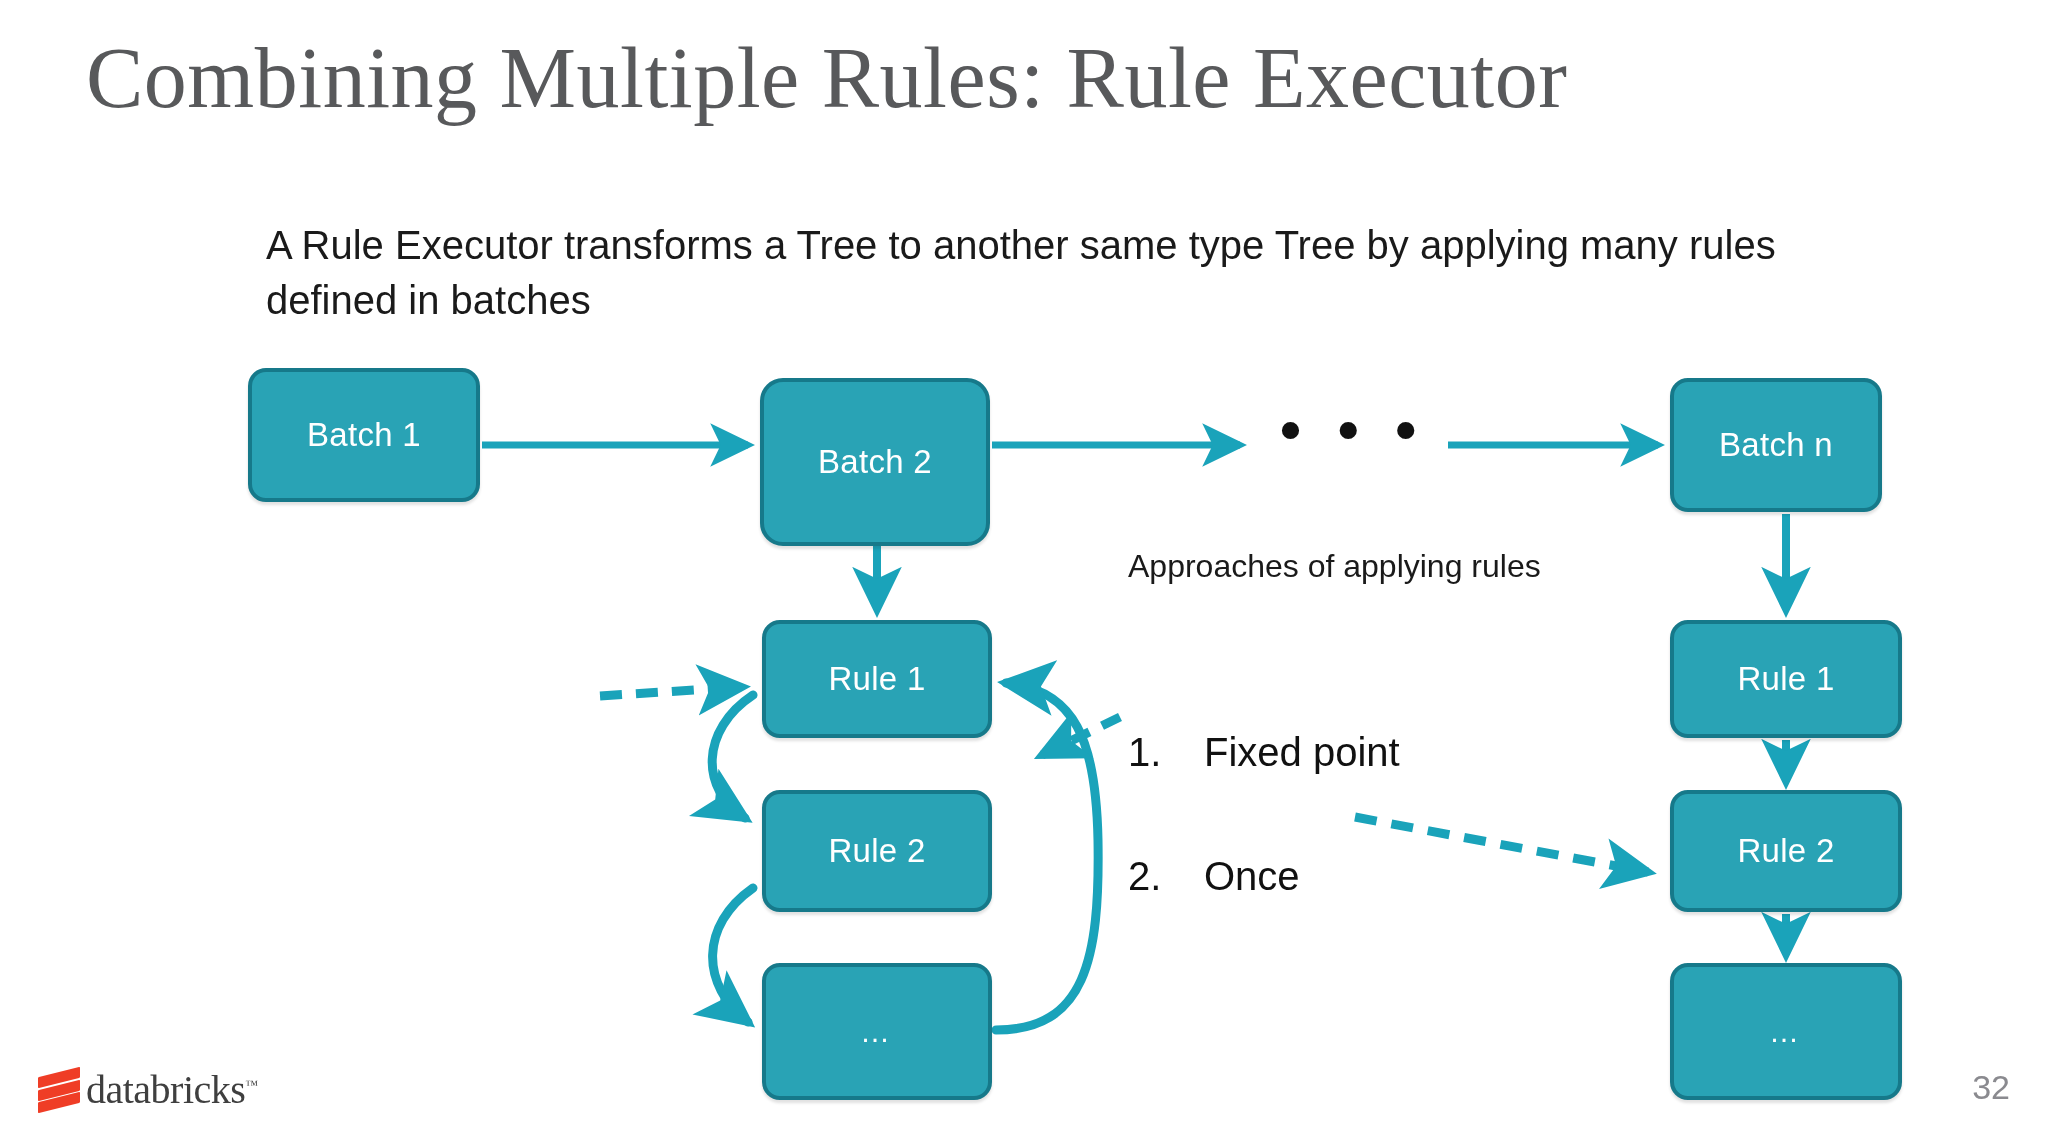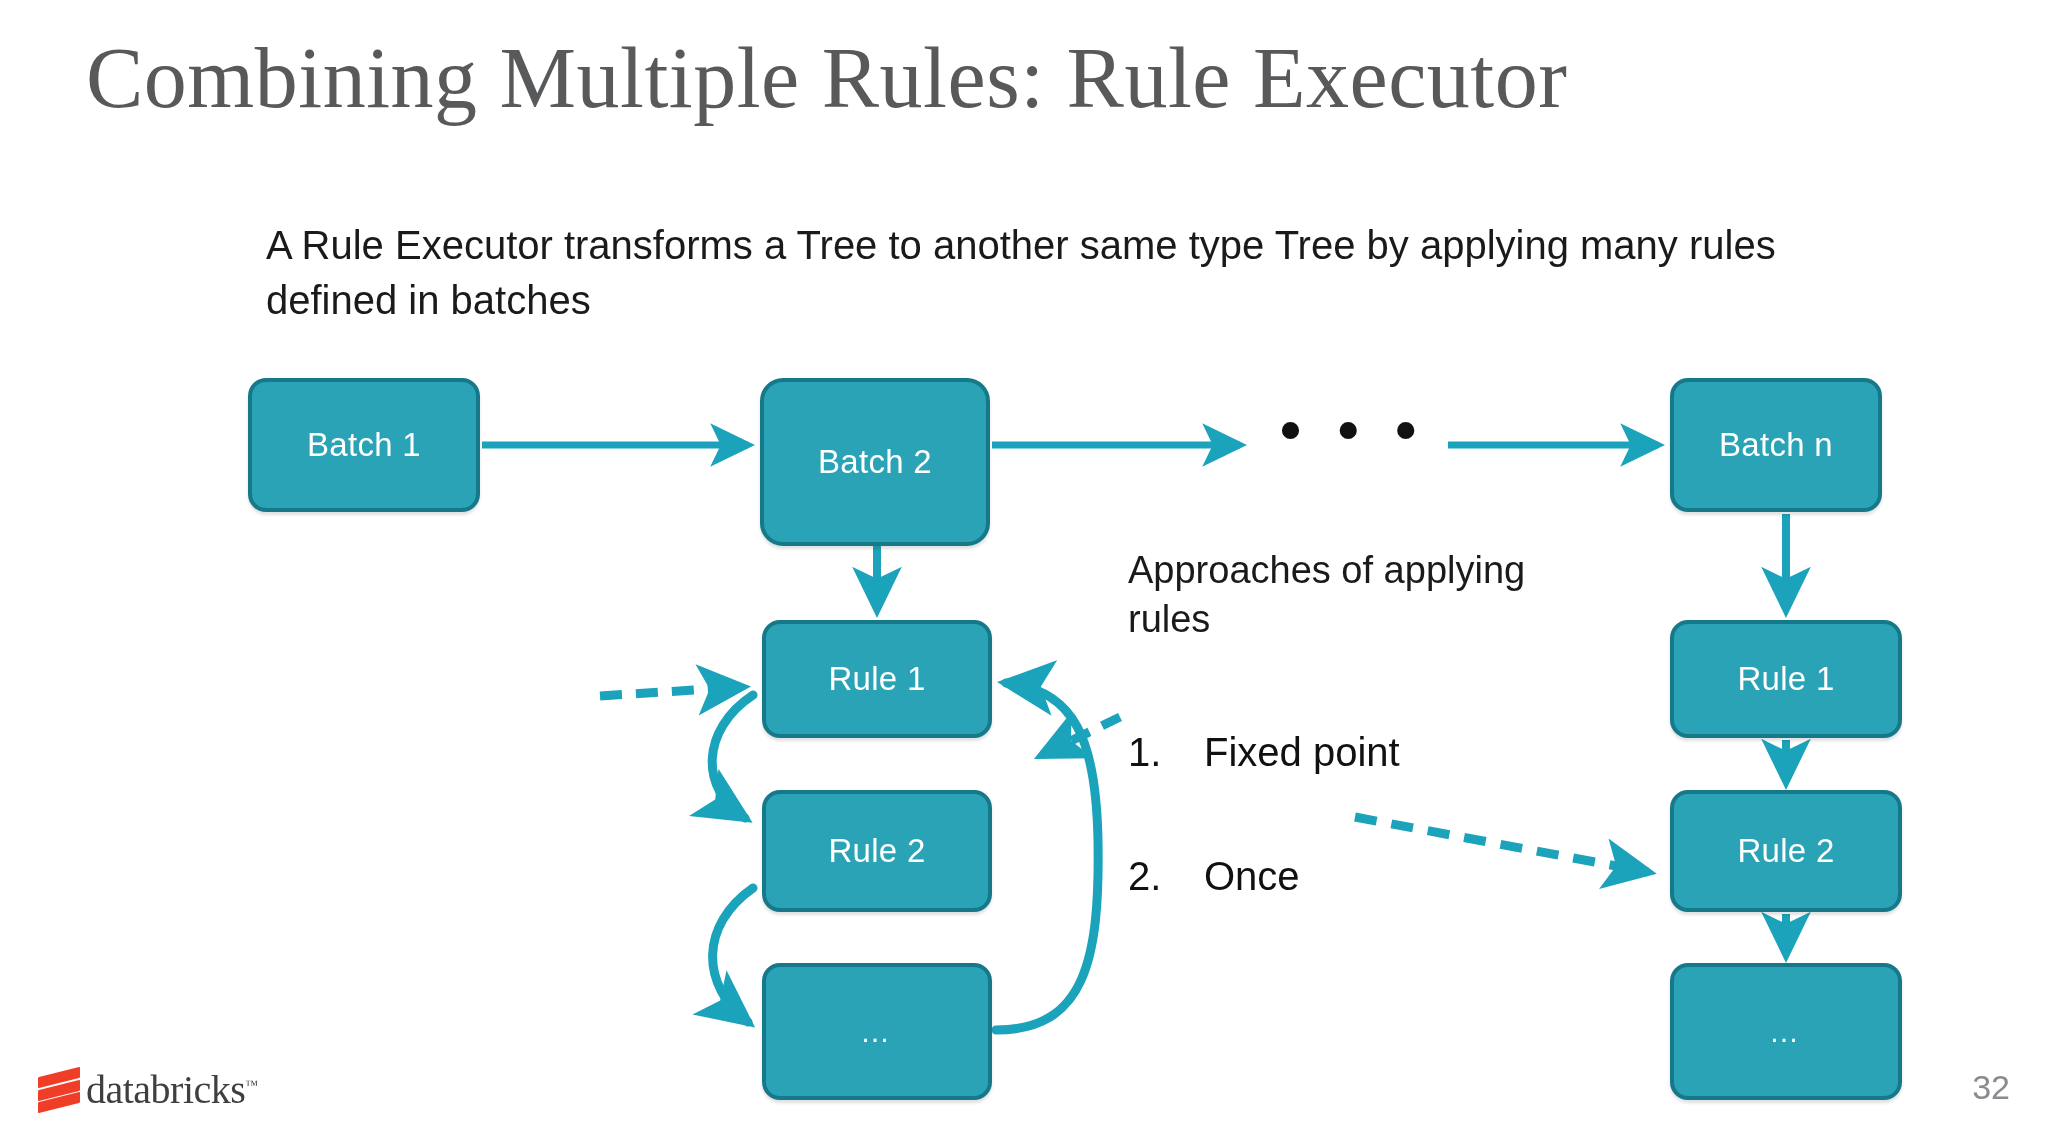--- a/index.html
+++ b/index.html
@@ -51,21 +51,21 @@
     color: #111111;
     font-weight: 300;
   }
   #left-note .strong { font-weight: 700; }
 
   #approaches {
     position: absolute;
     left: 1128px;
     top: 546px;
     width: 420px;
-    font-size: 38px;
+    font-size: 32px;
     line-height: 1.28;
     color: #1a1a1a;
     font-weight: 300;
   }
   .approach-item {
     position: absolute;
     font-size: 40px;
     color: #111111;
     font-weight: 400;
     white-space: nowrap;
@@ -89,21 +89,21 @@
     align-items: center;
     justify-content: center;
     font-size: 33px;
     font-weight: 400;
     letter-spacing: 0.3px;
     box-shadow: 0 3px 3px rgba(0,0,0,0.12);
   }
   .node.ellipsis-node { font-size: 30px; letter-spacing: 4px; }
 
   
-  #node-batch1 { left: 248px;  top: 378px; width: 232px; height: 134px; }
+  #node-batch1 { left: 248px;  top: 368px; width: 232px; height: 134px; }
   #node-batch2 { left: 760px;  top: 378px; width: 230px; height: 168px; border-radius: 23px; }
   #node-batchn { left: 1670px; top: 378px; width: 212px; height: 134px; }
 
   
   #node-m-rule1 { left: 762px; top: 620px;  width: 230px; height: 118px; }
   #node-m-rule2 { left: 762px; top: 790px;  width: 230px; height: 122px; }
   #node-m-dots  { left: 762px; top: 963px;  width: 230px; height: 137px; }
 
   
   #node-r-rule1 { left: 1670px; top: 620px; width: 232px; height: 118px; }

